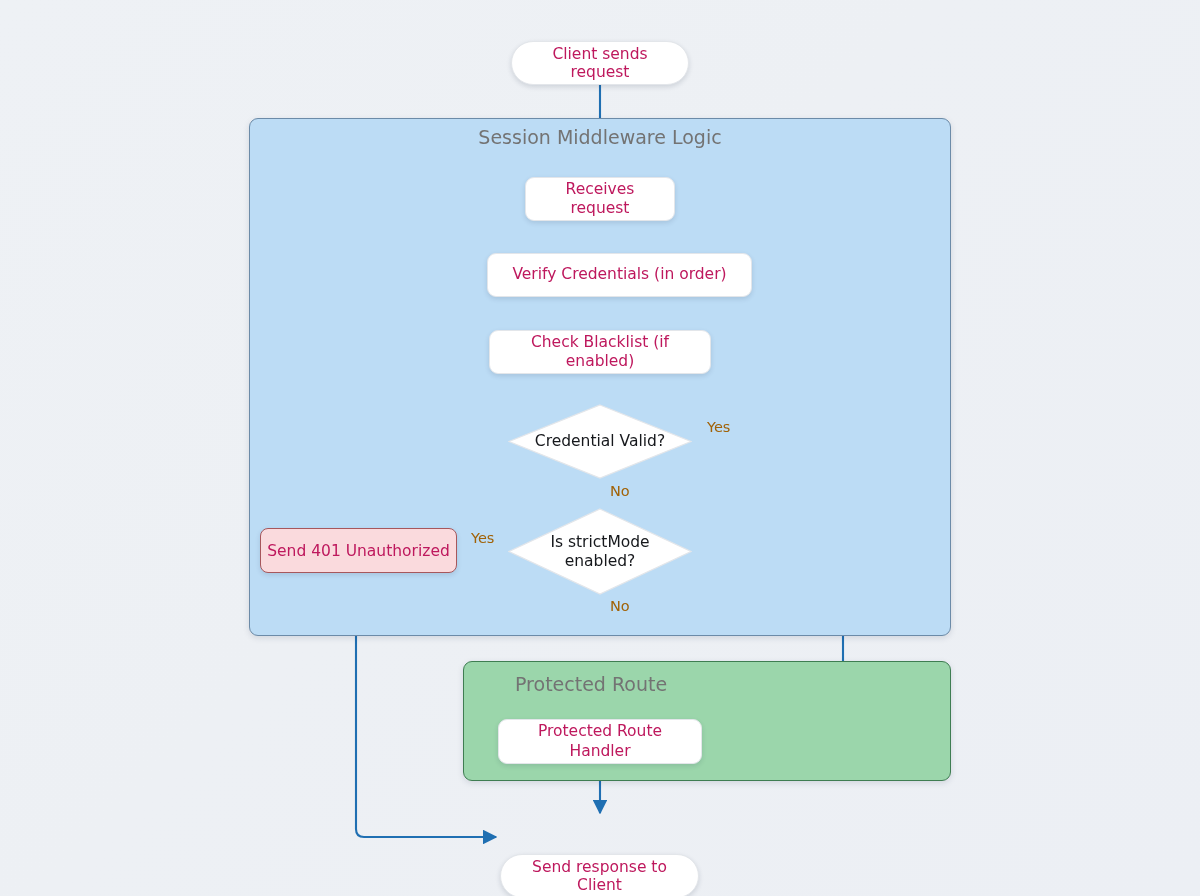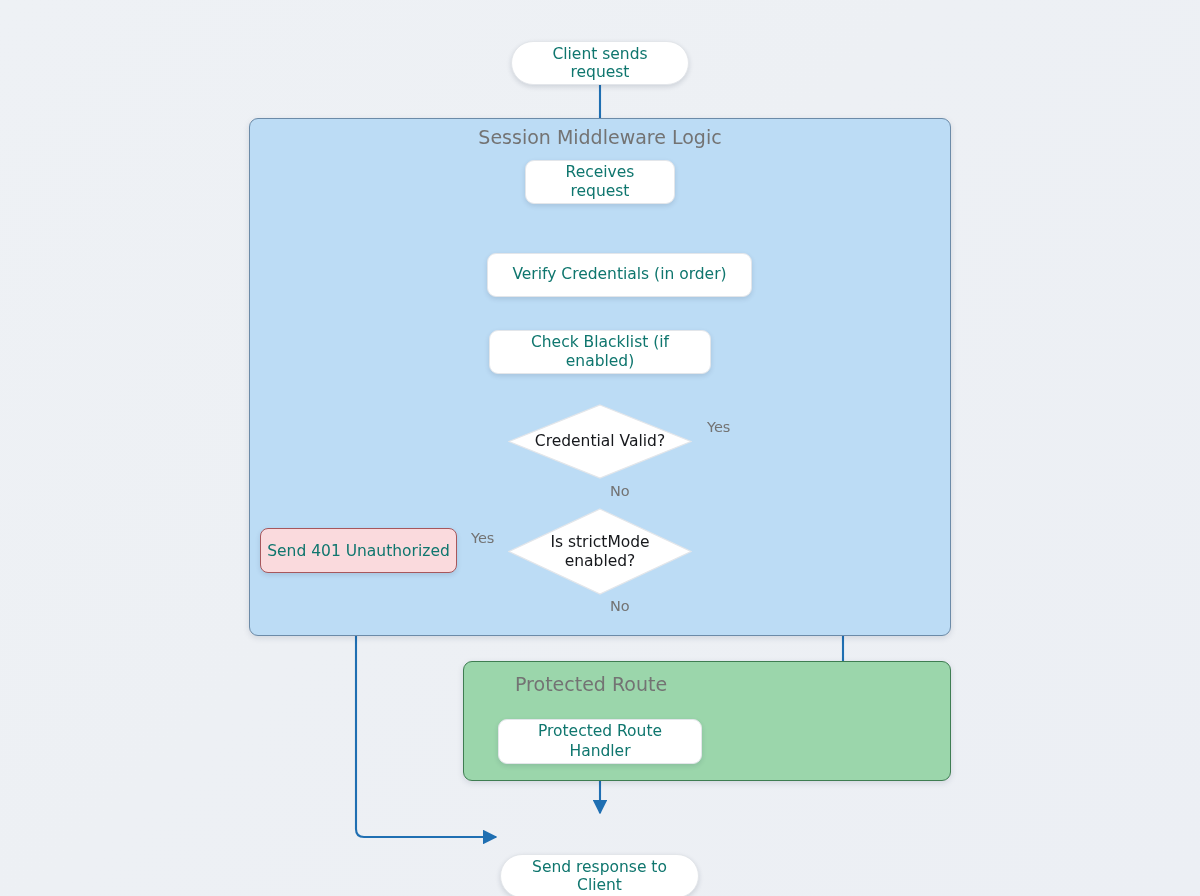--- a/index.html
+++ b/index.html
@@ -25,21 +25,21 @@
     width: 1200px;
     height: 896px;
   }
   .node {
     position: absolute;
     box-sizing: border-box;
     display: flex;
     align-items: center;
     justify-content: center;
     text-align: center;
-    color: #0f766e;
+    color: #be185d;
     z-index: 5;
   }
   .node-box {
     background: #ffffff;
     border: 1px solid #e3e6ea;
     border-radius: 9px;
     box-shadow: 0 2px 5px rgba(25,40,70,0.13);
     font-size: 15.5px;
     line-height: 1.25;
     padding: 0 14px;
@@ -107,21 +107,21 @@
     color: #737373;
     z-index: 2;
   }
   .cluster-title.left-aligned {
     text-align: left;
     padding-left: 52px;
   }
   .edge-label {
     position: absolute;
     font-size: 14.5px;
-    color: #737373;
+    color: #a16207;
     background: transparent;
     z-index: 6;
     white-space: nowrap;
   }
 </style>
 </head>
 <body>
 
 <div id="diagram-root">
 
@@ -158,21 +158,21 @@
       <path d="M843,464 L843,733 Q843,741 835,741 L707,741"></path>
 
       <path d="M600,764 L600,813"></path>
 
       <path d="M356,574 L356,829 Q356,837 364,837 L496,837"></path>
     </g>
   </svg>
 
   <div class="node node-pill" style="left:511px; top:41px; width:178px; height:44px;">Client sends request</div>
 
-  <div class="node node-box" style="left:525px; top:160px; width:150px; height:44px;">Receives request</div>
+  <div class="node node-box" style="left:525px; top:177px; width:150px; height:44px;">Receives request</div>
 
   <div class="node node-box" style="left:487px; top:253px; width:265px; height:44px;">Verify Credentials (in order)</div>
 
   <div class="node node-box" style="left:489px; top:330px; width:222px; height:44px;">Check Blacklist (if enabled)</div>
 
   <div class="diamond-wrap" style="left:508px; top:404px; width:184px; height:75px;">
     <svg width="184" height="75" viewBox="0 0 184 75">
       <polygon points="92,1 183,37.5 92,74 1,37.5" fill="#ffffff" stroke="#e3e6ea" stroke-width="1.2"></polygon>
     </svg>
     <div class="diamond-label">Credential Valid?</div>

